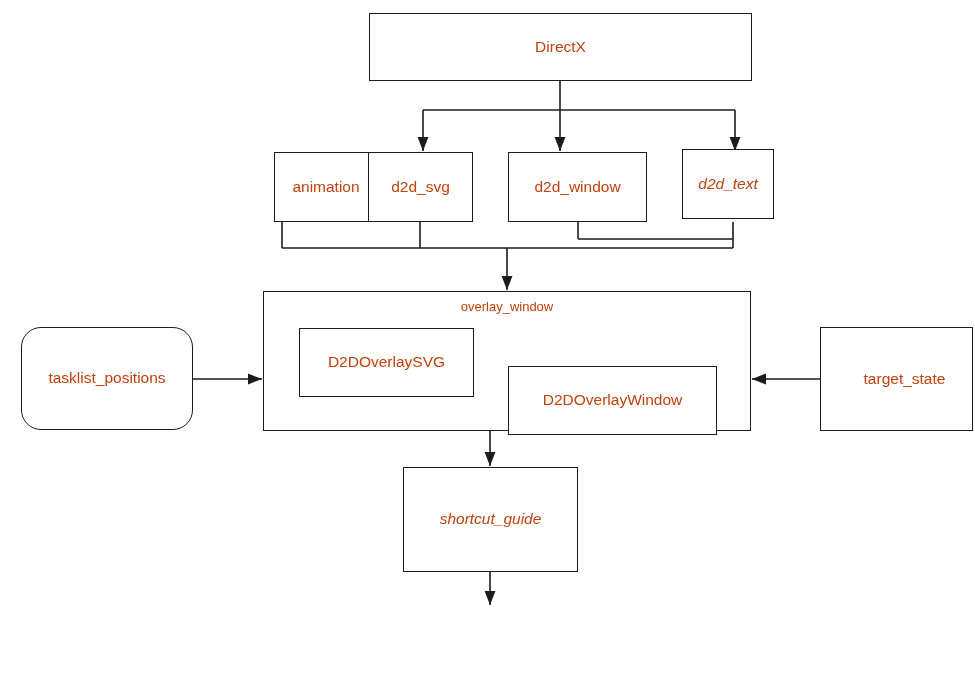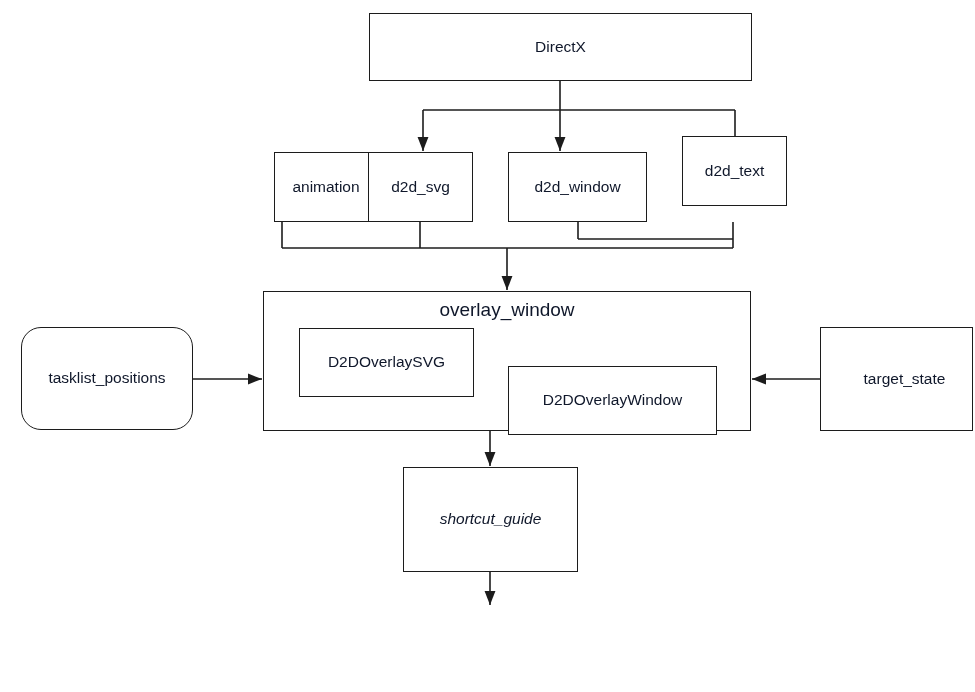--- a/index.html
+++ b/index.html
@@ -6,21 +6,21 @@
     margin: 0;
     padding: 0;
     background: #ffffff;
   }
   .canvas {
     position: relative;
     width: 975px;
     height: 692px;
     background: #ffffff;
     font-family: "Liberation Sans", sans-serif;
-    color: #0f172a;
+    color: #c2410c;
     overflow: hidden;
   }
   .edges-layer {
     position: absolute;
     left: 0;
     top: 0;
     width: 975px;
     height: 692px;
   }
   .node {
@@ -39,28 +39,28 @@
   
   .node.container {
     display: block;
   }
   .container-title {
     position: absolute;
     left: 0;
     right: 0;
     top: 7px;
     text-align: center;
-    font-size: 19px;
+    font-size: 13px;
   }
   
   .n-directx            { left: 369px; top: 13px;  width: 383px; height: 68px; }
   .n-animation          { left: 229px; top: 152px; width: 104px; height: 70px; margin-left: 45px; }
   .n-d2d-svg            { left: 368px; top: 152px; width: 105px; height: 70px; }
   .n-d2d-window         { left: 508px; top: 152px; width: 139px; height: 70px; }
-  .n-d2d-text           { left: 682px; top: 136px; width: 105px; height: 70px; }
+  .n-d2d-text           { left: 682px; top: 149px; width: 92px; height: 70px; font-style: italic; }
   .n-overlay-window     { left: 263px; top: 291px; width: 488px; height: 140px; }
   .n-d2d-overlay-svg    { left: 35px;  top: 36px;  width: 175px; height: 69px; }
   .n-d2d-overlay-window { left: 244px; top: 36px;  width: 209px; height: 69px; margin-top: 38px; }
   .n-tasklist-positions { left: 21px;  top: 327px; width: 172px; height: 103px; border-radius: 20px; }
   .n-target-state       { left: 820px; top: 327px; width: 153px; height: 104px; padding-left: 16px; }
   .n-shortcut-guide     { left: 403px; top: 467px; width: 175px; height: 105px; font-style: italic; }
   .n-main               { left: 403px; top: 606px; width: 174px; height: 69px; }
 </style>
 </head>
 <body>

